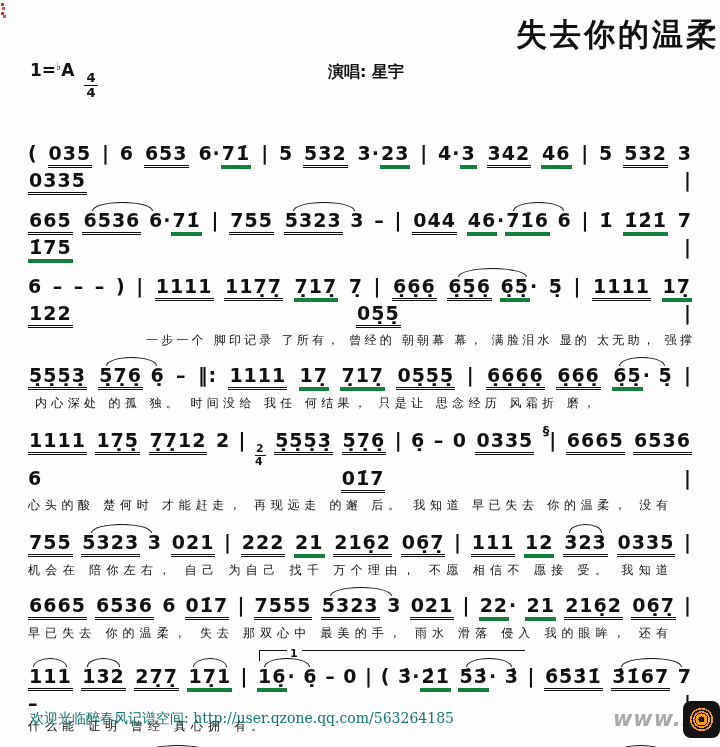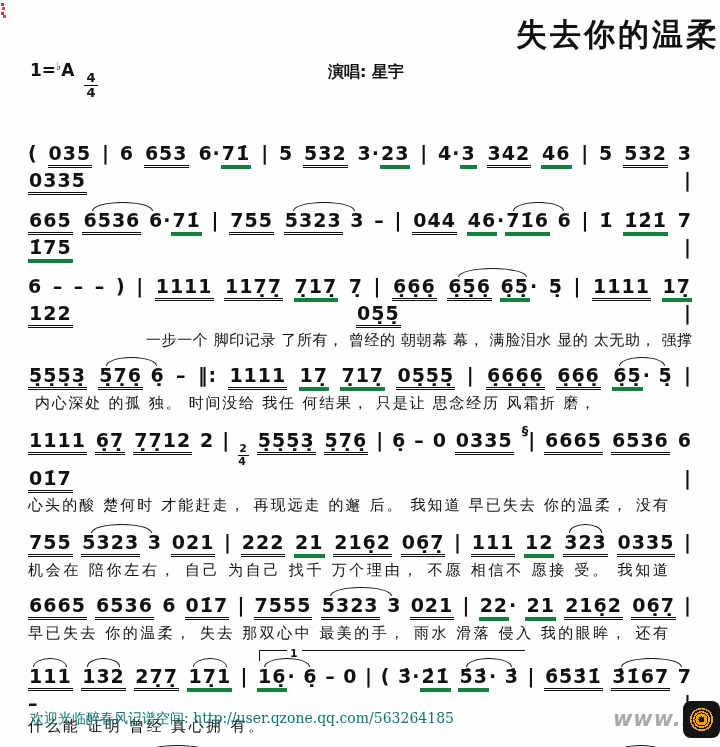--- a/index.html
+++ b/index.html
@@ -17,21 +17,21 @@
         font-size:13px;line-height:1.05;text-align:center;}
   .frac i{font-style:normal;font-weight:bold;}
   .frac i:first-child{border-bottom:1.5px solid #111;padding:0 2px;}
   .singer{position:absolute;top:62px;left:328px;font-size:16px;font-weight:bold;}
   .credits{position:absolute;top:60px;left:528px;font-size:15px;font-weight:bold;line-height:1.75;}
   
   #score{padding:0 28px;}
   .notes{font-size:19px;font-weight:bold;letter-spacing:1px;line-height:22px;
          text-align:justify;text-align-last:justify;-moz-text-align-last:justify;
          white-space:normal;position:relative;}
-  .lyr{font-size:15px;line-height:20px;margin-top:2px;
+  .lyr{font-size:12px;line-height:20px;margin-top:2px;
        text-align:justify;text-align-last:justify;-moz-text-align-last:justify;}
   .g{display:inline-block;line-height:20px;padding:0 1px 2px 1px;}
   .u1{border-bottom:4px solid #15803d;}
   .u2{border-bottom:3px double #111;}
   .slur{display:inline-block;position:relative;}
   .slur::before{content:'';position:absolute;top:-7px;left:12%;right:12%;height:8px;
                 border:1px solid #111;border-bottom:none;
                 border-radius:50% 50% 0 0 / 100% 100% 0 0;}
   .volta{display:inline-block;position:relative;}
   .volta::before{content:'';position:absolute;top:-15px;left:2px;right:-6px;height:10px;
@@ -72,21 +72,21 @@
   <div class="singer">演唱: 星宇</div>
 </div>
 
 <div id="score">
     <div class="notes" style="margin-top: 6px;">( <span class="g u2">035</span> | 6 <span class="g u2">653</span> 6·<span class="g u1">71̇</span> | 5 <span class="g u2">532</span> 3·<span class="g u1">23</span> | 4·<span class="g u1">3</span> <span class="g u2">342</span> <span class="g u1">46</span> | 5 <span class="g u2">532</span> 3 <span class="g u2">0335</span> |</div>
     <div class="notes" style="margin-top: 14px;"><span class="g u2">665</span> <span class="slur"><span class="g u2">6536</span> 6</span>·<span class="g u1">71̇</span> | <span class="g u2">755</span> <span class="slur"><span class="g u2">5323</span> 3</span> – | <span class="g u2">044</span> <span class="g u1">46</span>·<span class="slur"><span class="g u1">71̇6</span> 6</span> | 1̇ <span class="g u1">1̇2̇1̇</span> 7 <span class="g u1">1̇75</span> |</div>
     <div class="notes" style="margin-top: 12px;">6 – – – ) | <span class="g u2">1111</span> <span class="g u2">117̣7̣</span> <span class="g u1">7̣17̣</span> 7̣ | <span class="g u2">6̣6̣6̣</span> <span class="slur"><span class="g u2">6̣5̣6̣</span> <span class="g u1">6̣5̣</span>·</span> 5̣ | <span class="g u2">1111</span> <span class="g u1">17̣</span> <span class="g u2">122</span> <span class="g u2">05̣5̣</span> |</div>
     <div class="lyr" style="margin-left: 118px; width: 546px;">一步一个 脚印记录 了所有， 曾经的 朝朝幕 幕， 满脸泪水 显的 太无助， 强撑</div>
     <div class="notes" style="margin-top: 14px;"><span class="g u2">5̣5̣5̣3̣</span> <span class="slur"><span class="g u2">5̣7̣6̣</span> 6̣</span> – ‖: <span class="g u2">1111</span> <span class="g u1">17̣</span> <span class="g u1">7̣17̣</span> <span class="g u2">05̣5̣5̣</span> | <span class="g u2">6̣6̣6̣6̣</span> <span class="g u2">6̣6̣6̣</span> <span class="slur"><span class="g u1">6̣5̣</span>· 5̣</span> |</div>
     <div class="lyr" style="margin-left: 7px; width: 560px;">内心深处 的孤 独。 时间没给 我任 何结果， 只是让 思念经历 风霜折 磨，</div>
-    <div class="notes" style="margin-top: 16px;"><span class="g u2">1111</span> <span class="g u2">6̣7̣</span> <span class="g u2">7̣7̣12</span> 2 | <span class="ts2">
+    <div class="notes" style="margin-top: 16px;"><span class="g u2">1111</span> <span class="g u2">17̣5̣</span> <span class="g u2">7̣7̣12</span> 2 | <span class="ts2">
         <i>2</i>
         <i>4</i>
       </span> <span class="g u2">5̣5̣5̣3̣</span> <span class="g u2">5̣7̣6̣</span> | 6̣ – 0 <span class="g u2">0335</span> <span class="segno">§</span>| <span class="g u2">6665</span> <span class="g u2">6536</span> 6 <span class="g u2">01̇7</span> |</div>
     <div class="lyr" style="width: 640px;">心头的酸 楚何时 才能赶走， 再现远走 的邂 后。 我知道 早已失去 你的温柔， 没有</div>
     <div class="notes" style="margin-top: 16px;"><span class="g u2">755</span> <span class="slur"><span class="g u2">5323</span> 3</span> <span class="g u2">021</span> | <span class="g u2">222</span> <span class="g u1">21</span> <span class="g u2">216̣2</span> <span class="g u2">06̣7̣</span> | <span class="g u2">111</span> <span class="g u1">12</span> <span class="slur"><span class="g u2">323</span></span> <span class="g u2">0335</span> |</div>
     <div class="lyr" style="width: 640px;">机会在 陪你左右， 自己 为自己 找千 万个理由， 不愿 相信不 愿接 受。 我知道</div>
     <div class="notes" style="margin-top: 14px;"><span class="g u2">6665</span> <span class="g u2">6536</span> 6 <span class="g u2">01̇7</span> | <span class="g u2">7555</span> <span class="slur"><span class="g u2">5323</span> 3</span> <span class="g u2">021</span> | <span class="g u1">22</span>· <span class="g u1">21</span> <span class="g u2">216̣2</span> <span class="g u2">06̣7̣</span> |</div>
     <div class="lyr" style="width: 640px;">早已失去 你的温柔， 失去 那双心中 最美的手， 雨水 滑落 侵入 我的眼眸， 还有</div>
     <div class="notes" style="margin-top: 22px;"><span class="slur"><span class="g u2">111</span></span> <span class="slur"><span class="g u2">132</span></span> <span class="g u2">27̣7̣</span> <span class="slur"><span class="g u1">17̣1</span></span> | <span class="volta"><span class="vnum">1</span><span class="slur"><span class="g u1">16̣</span>· 6̣</span> – 0 | ( 3̇·<span class="g u1">2̇1̇</span> <span class="slur"><span class="g u1">5̇3̇</span>· 3̇</span></span> | <span class="g u2">6̇5̇3̇1̇</span> <span class="slur"><span class="g u2">3̇1̇67</span> 7</span> – |</div>
     <div class="lyr" style="width: 235px;">什么能 证明 曾经 真心拥 有。</div>

